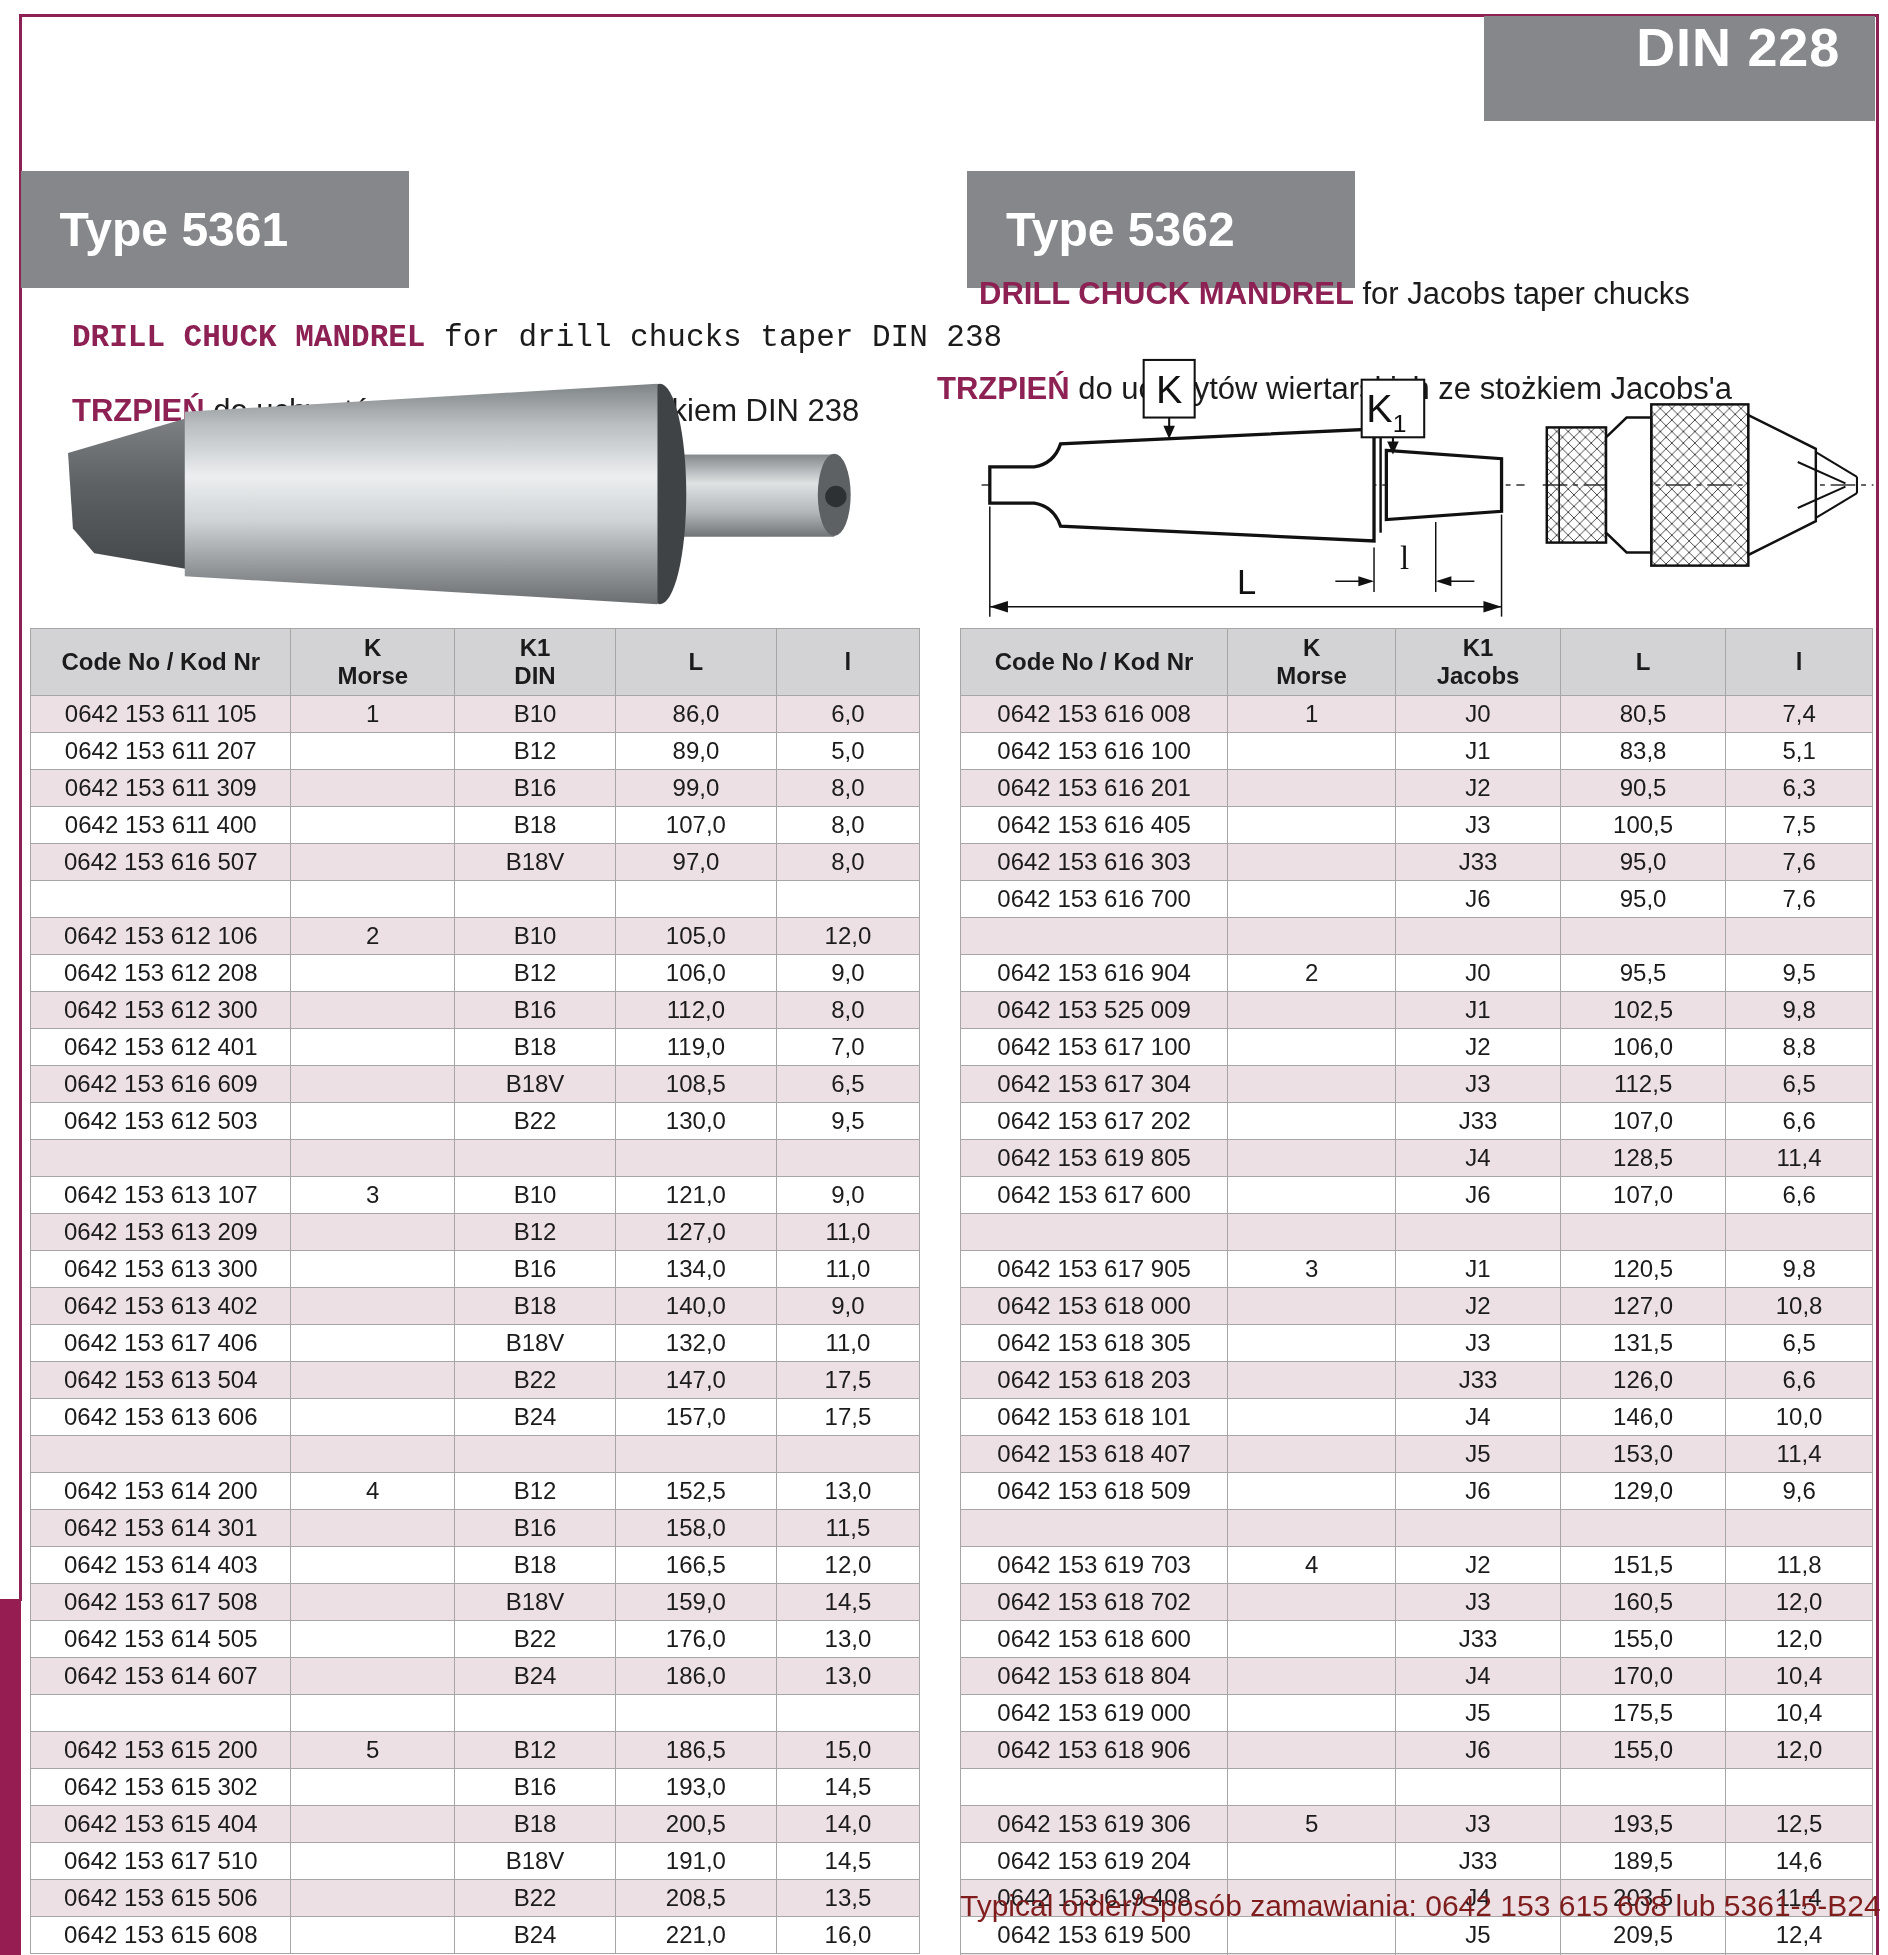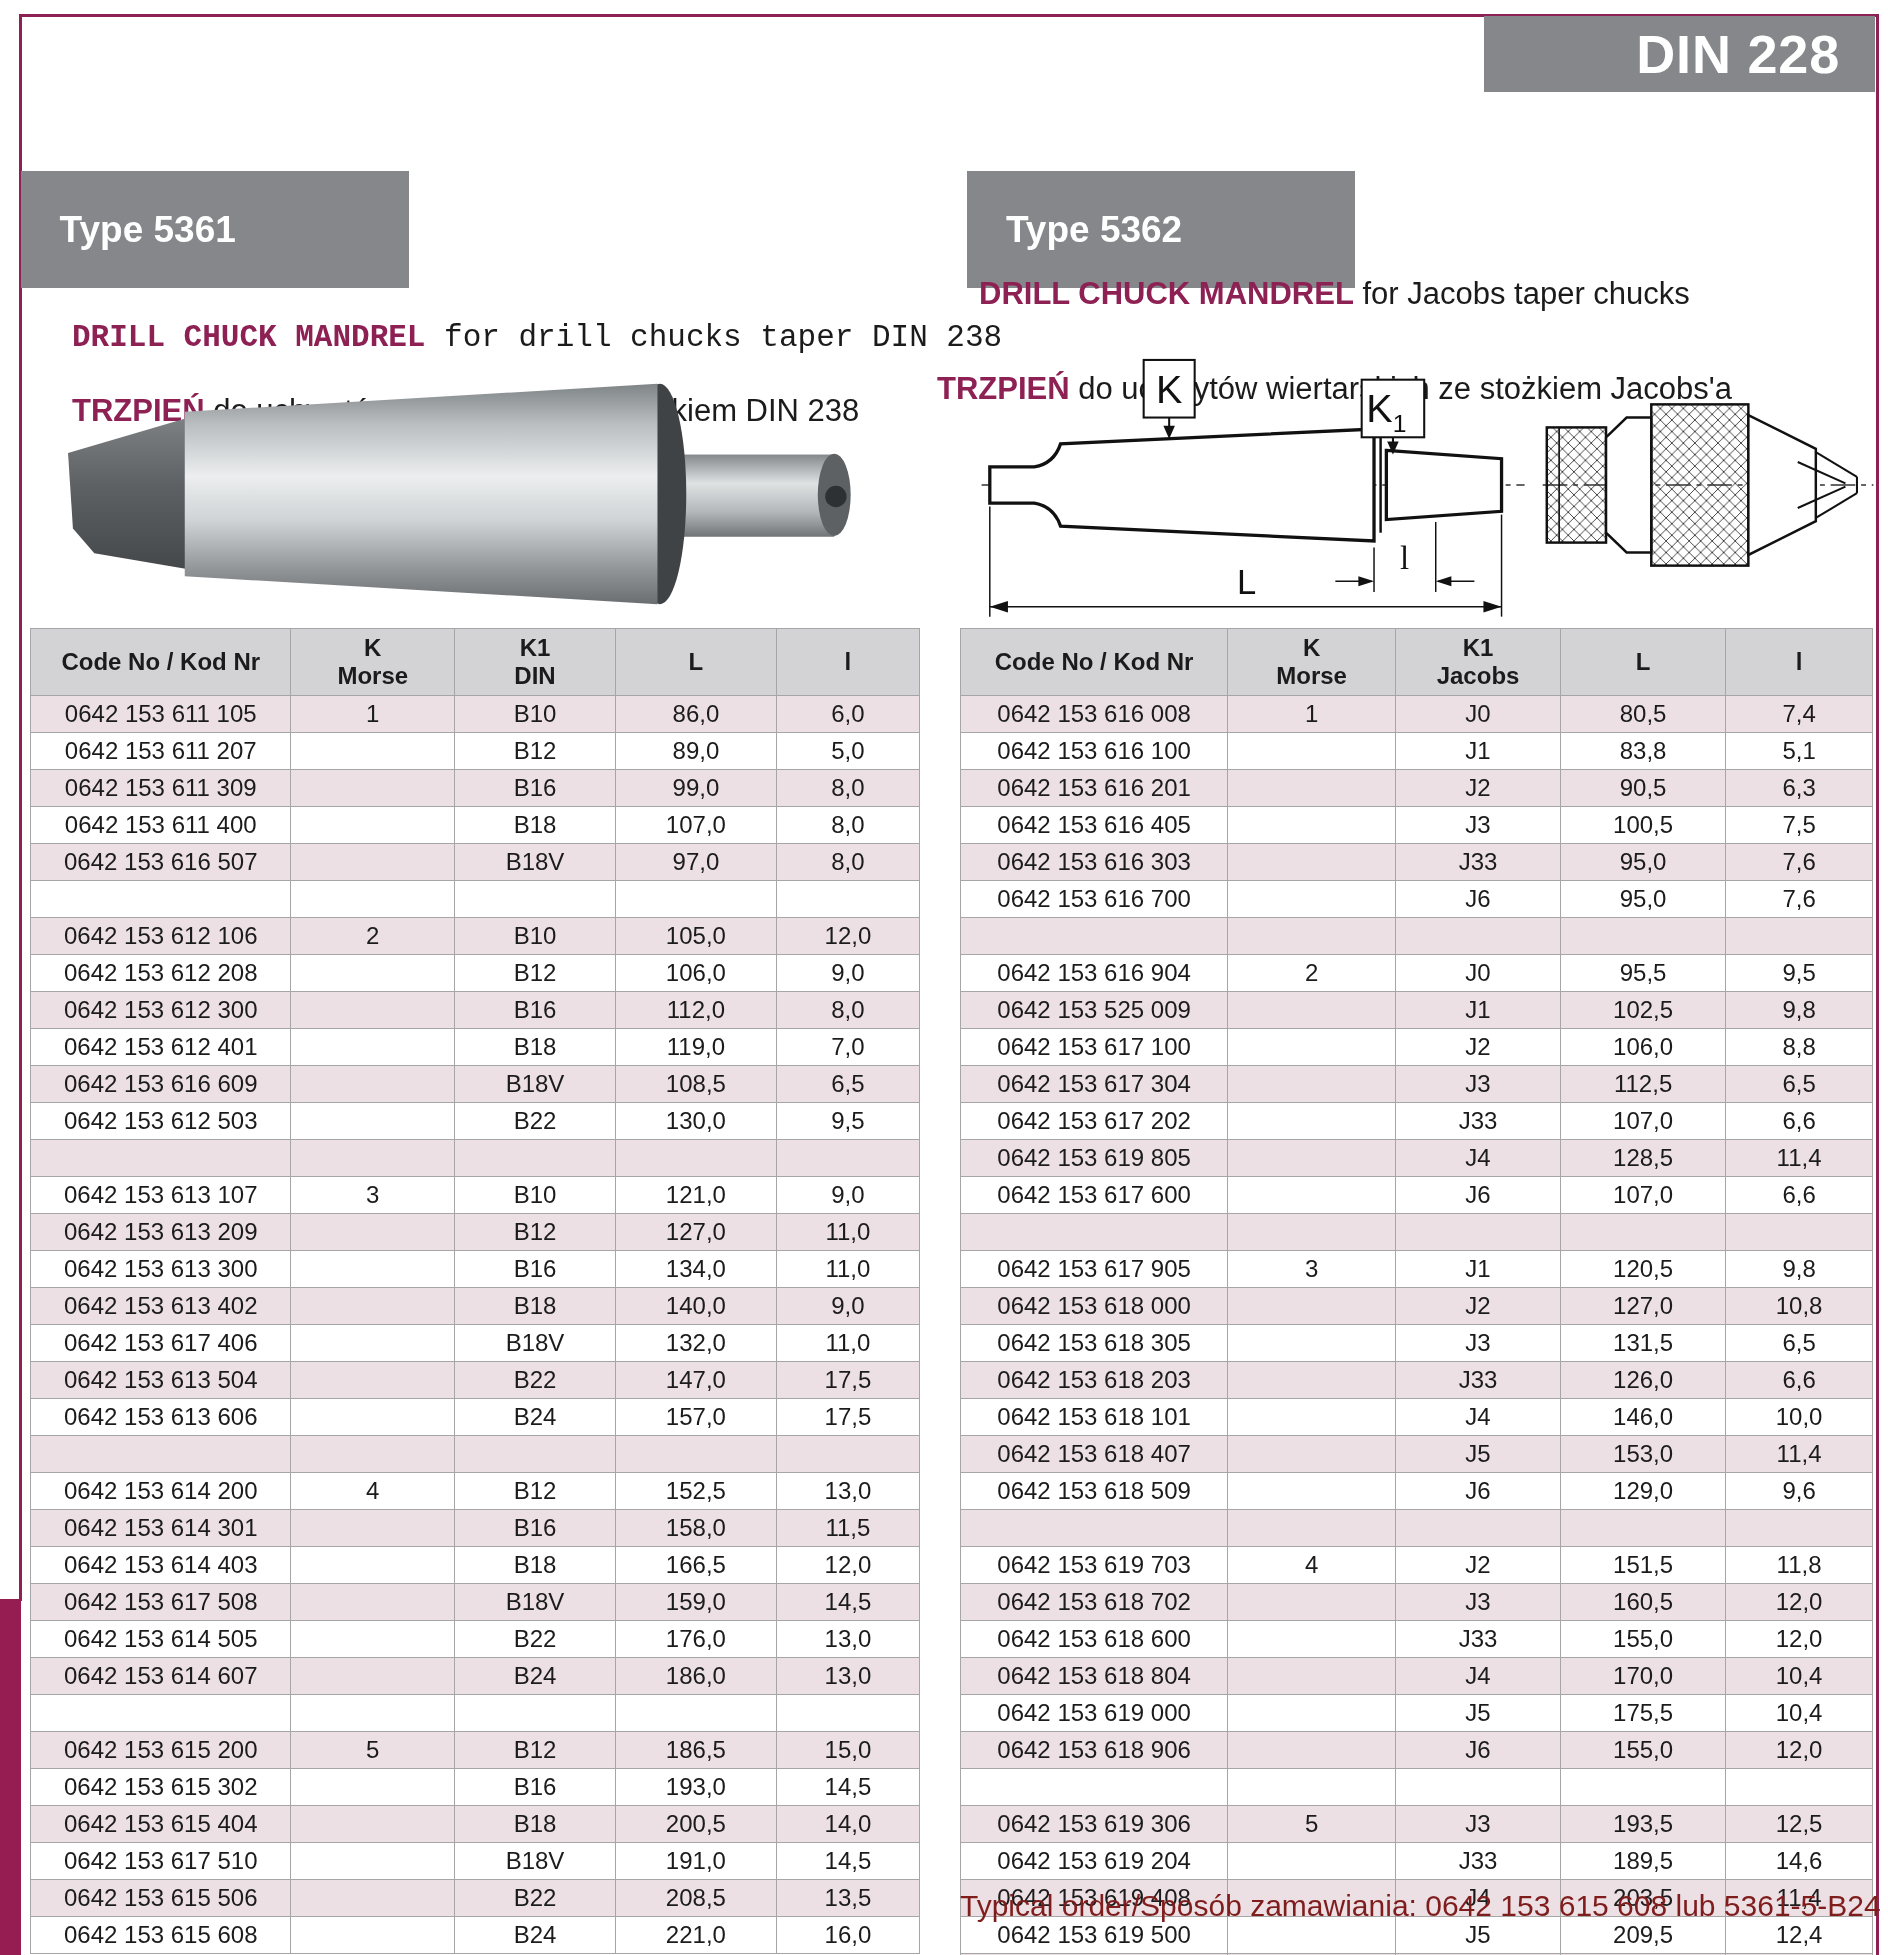--- a/index.html
+++ b/index.html
@@ -10,31 +10,31 @@
   .abs{position:absolute;}
 
   
   .frame-top{left:19px;top:14px;width:1859px;height:2.5px;background:#8E2154;}
   .frame-left{left:19px;top:14px;width:2.5px;height:1587px;background:#8E2154;}
   .frame-right{left:1876px;top:14px;width:2.5px;height:1942px;background:#8E2154;}
   .accent-bar{left:0;top:1599px;width:21.4px;height:357px;background:#951D52;}
 
   
   .din-box{
-    left:1484px;top:16.4px;width:391px;height:76px;background:#85878A;
-    display:flex;align-items:center;justify-content:flex-end;padding-right:35px;box-sizing:border-box;
+    left:1484px;top:16.4px;width:391px;height:105px;background:#85878A;
+    display:flex;align-items:flex-start;justify-content:flex-end;padding-right:35px;box-sizing:border-box;
   }
   .din-box span{color:#ffffff;font-size:54px;font-weight:bold;letter-spacing:0.8px;}
   .type-box{
     width:388px;height:117px;background:#85878A;
     display:flex;align-items:center;padding-left:39px;box-sizing:border-box;
   }
   .type-box-left{left:20.6px;top:171px;}
   .type-box-right{left:967px;top:171px;}
-  .type-box span{color:#ffffff;font-size:37px;font-weight:bold;}
+  .type-box span{color:#ffffff;font-size:48px;font-weight:bold;}
 
   
   .desc-line{white-space:nowrap;font-size:31px;}
   .desc-line .lead{color:#8E2154;font-weight:bold;}
 
   
   .tbl{border-collapse:collapse;table-layout:fixed;width:100%;}
   .tbl th,.tbl td{
     border:1.6px solid #A6A6A6;text-align:center;vertical-align:middle;
     font-size:24px;overflow:hidden;white-space:nowrap;

